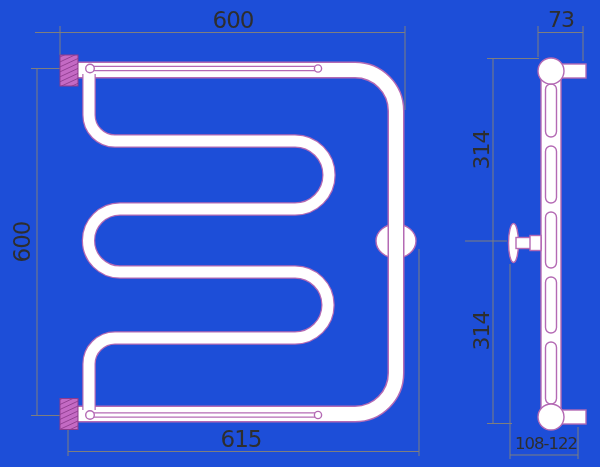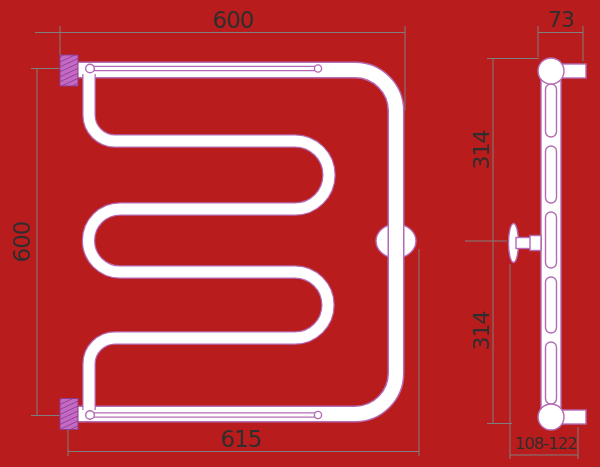--- a/index.html
+++ b/index.html
@@ -4,21 +4,21 @@
 <style>
   html, body {
     margin: 0;
     padding: 0;
     background: #ffffff;
   }
   .sheet {
     position: relative;
     width: 600px;
     height: 467px;
-    background: #b91c1c;
+    background: #1d4ed8;
     overflow: hidden;
     font-family: "DejaVu Sans", "Liberation Sans", sans-serif;
   }
   svg { display: block; }
   text {
     fill: #2e2e2e;
     font-family: "DejaVu Sans", "Liberation Sans", sans-serif;
     letter-spacing: -1px;
   }
   .dim-line { stroke: #7e7e7e; stroke-width: 1; fill: none; }

